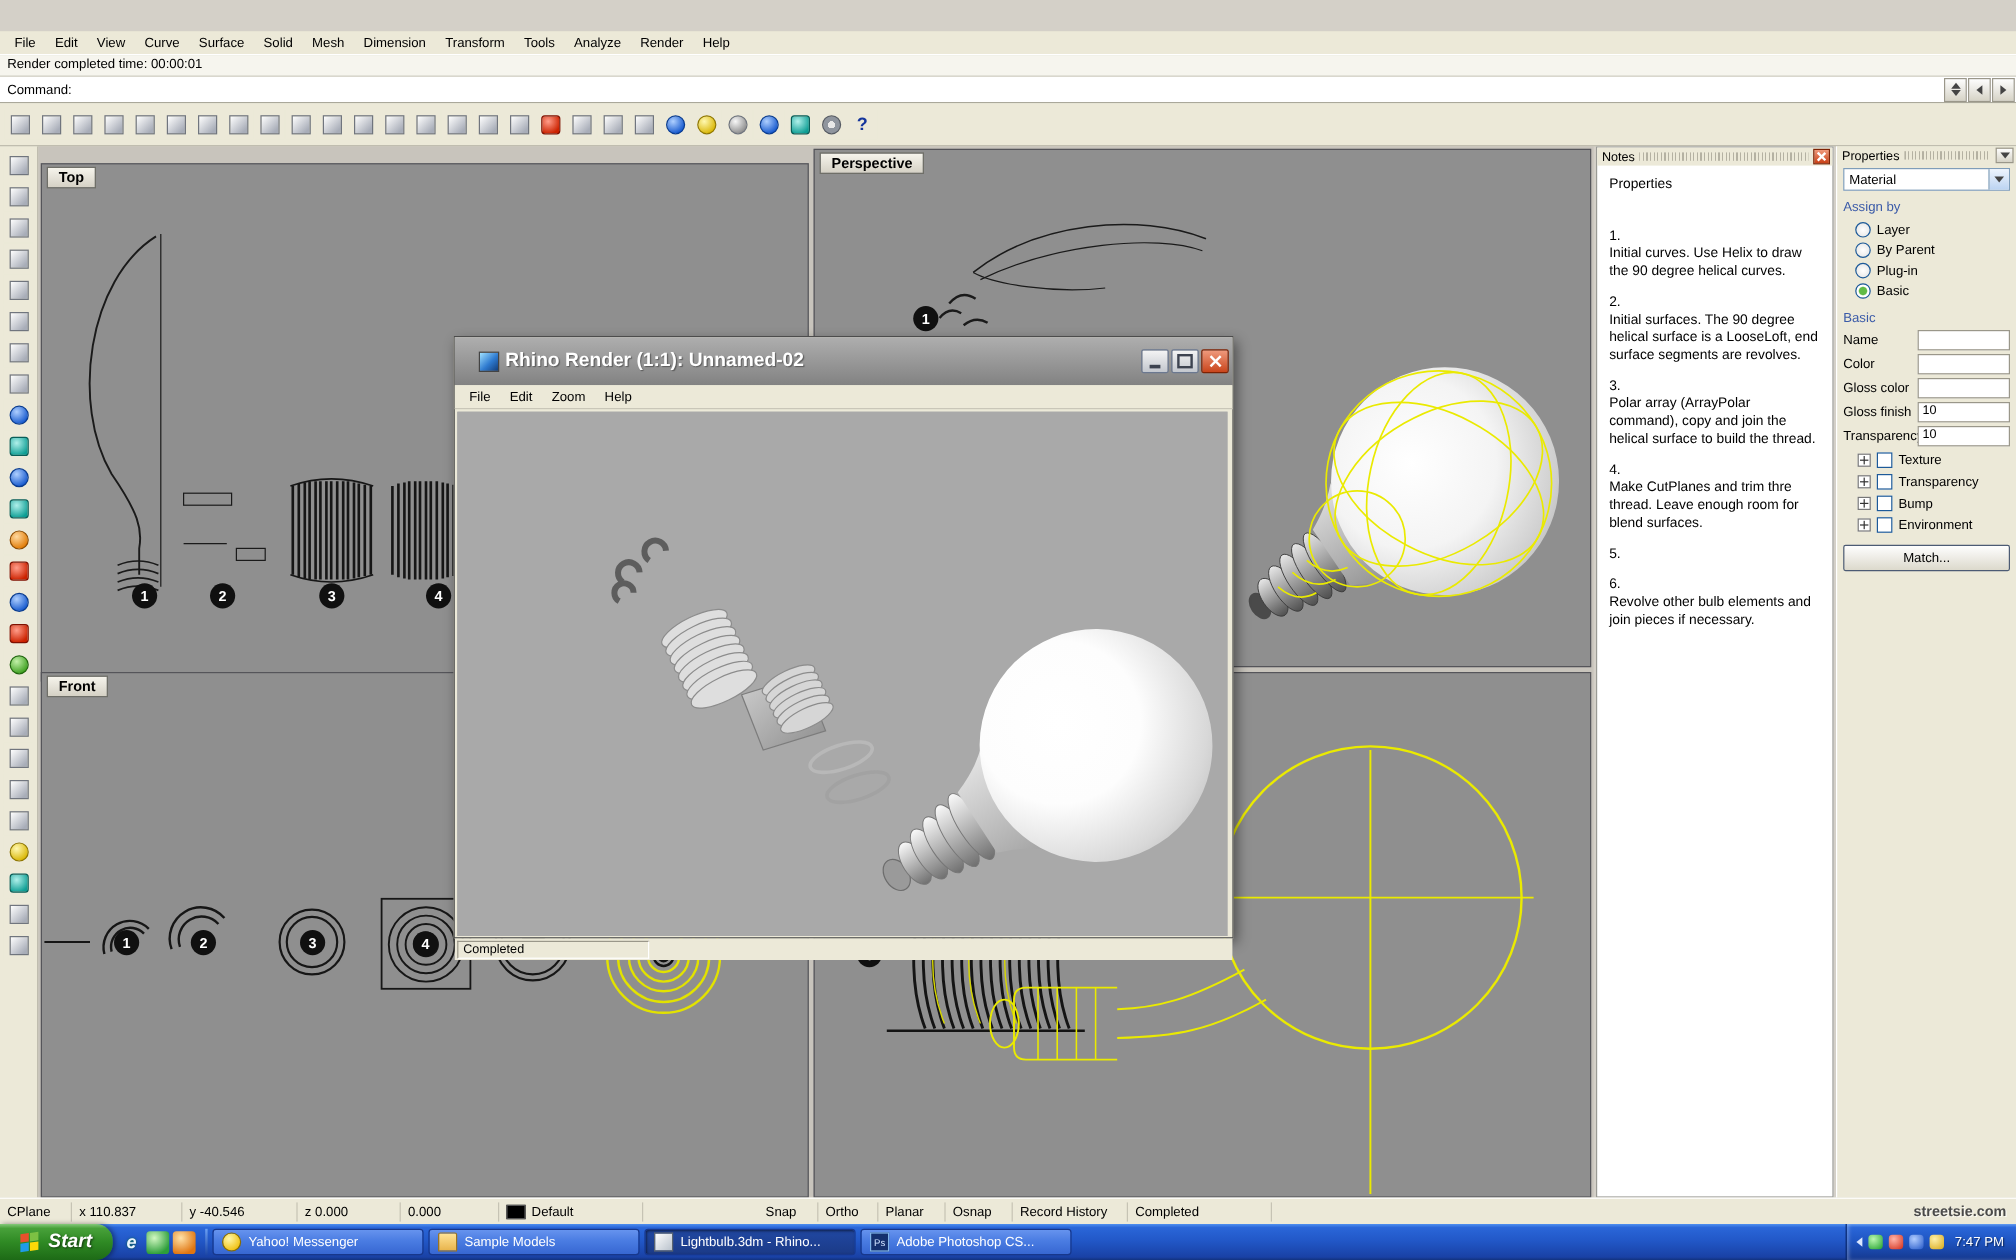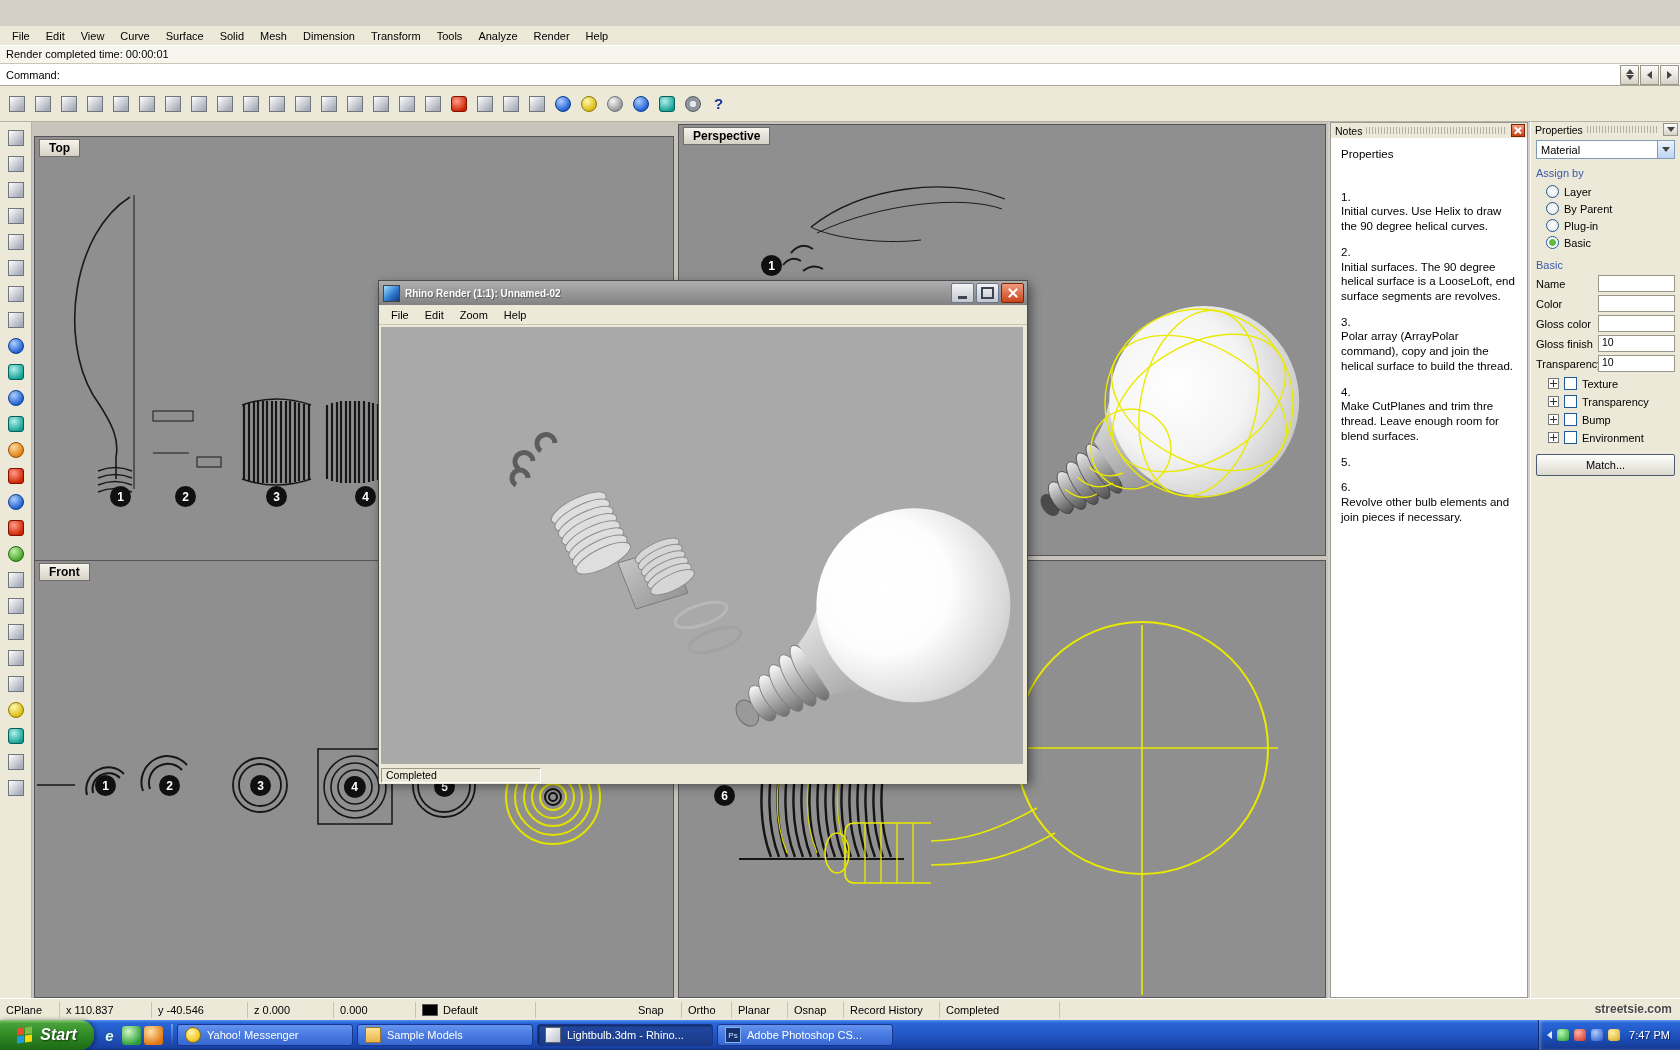--- a/index.html
+++ b/index.html
@@ -64,22 +64,22 @@
   .vp{position:absolute;background:#8f8f8f;border:1px solid #55555a;box-sizing:border-box;overflow:hidden;}
   .vp svg{position:absolute;left:0;top:0;}
   .vp-label{position:absolute;left:4px;top:2px;background:linear-gradient(#f6f4ec,#d5d1c5);
     border:1px solid #6f6f68;padding:1px 9px;font-size:12px;font-weight:bold;z-index:3;}
   .marker{position:absolute;width:21px;height:21px;border-radius:50%;background:#101010;color:#fff;
     display:flex;align-items:center;justify-content:center;font-weight:bold;font-size:12px;z-index:2;}
 
   
   .render-win{position:absolute;left:378px;top:280px;width:650px;height:502px;background:#ece9d8;
     border:1px solid #4c4c4c;box-shadow:3px 4px 10px rgba(0,0,0,.45);box-sizing:border-box;z-index:40;}
-  .rw-title{height:24px;background:linear-gradient(to bottom,#aeaeae,#828282);display:flex;align-items:center;
-    padding-left:4px;color:#fff;font-weight:bold;font-size:10px;text-shadow:1px 1px 1px rgba(0,0,0,.4);}
+  .rw-title{height:40px;background:linear-gradient(to bottom,#aeaeae,#828282);display:flex;align-items:center;
+    padding-left:20px;color:#fff;font-weight:bold;font-size:16px;text-shadow:1px 1px 1px rgba(0,0,0,.4);}
   .rw-ico{width:15px;height:15px;margin-right:5px;border:1px solid #444;
     background:linear-gradient(135deg,#9fe0ff 0%,#2f7bd0 55%,#123d7a 100%);}
   .rw-title .winbtns{padding-right:3px;}
   .rw-title .wbtn{width:21px;height:18px;}
   .rw-menubar{height:19px;background:#ece9d8;display:flex;align-items:center;padding-left:4px;
     border-bottom:1px solid #c9c6b8;}
   .rw-content{position:relative;margin:2px;width:642px;height:437px;background:#a9a9a9;overflow:hidden;}
   .rw-status{height:16px;background:#ece9d8;display:flex;align-items:center;padding:1px 2px;}
   .rw-status-cell{width:150px;height:13px;border:1px solid;border-color:#9a978a #fff #fff #9a978a;
     padding:0 4px;font-size:10.5px;}

